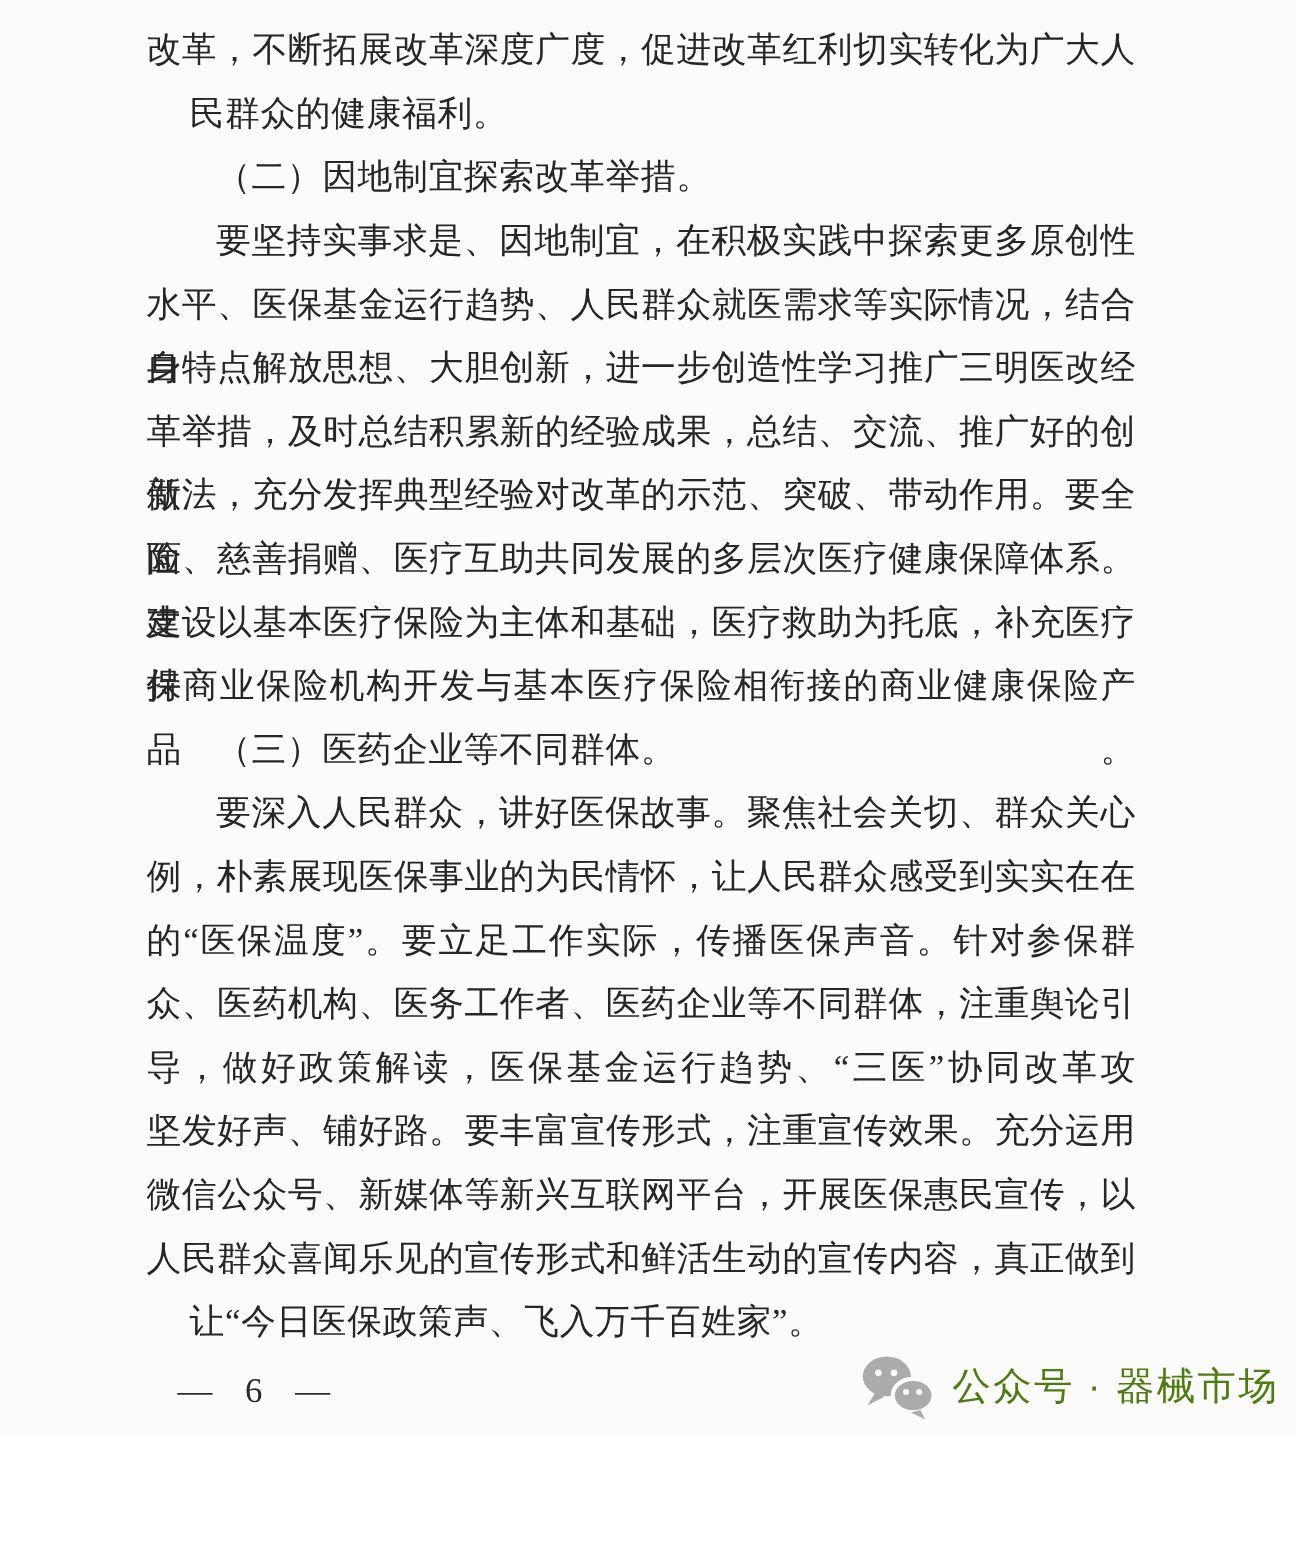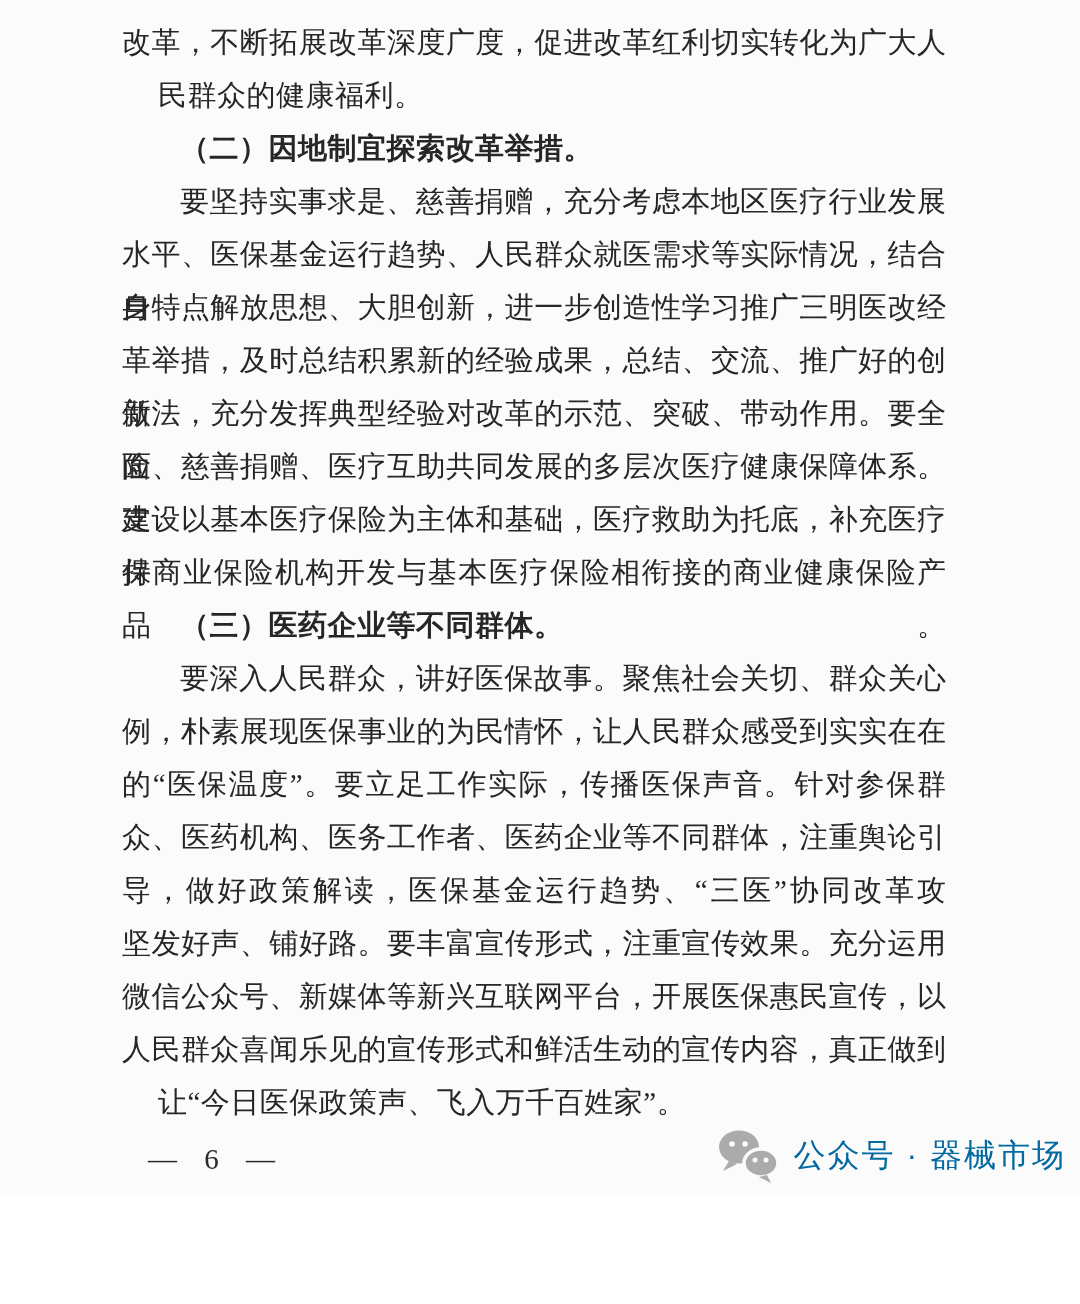--- a/index.html
+++ b/index.html
@@ -32,21 +32,21 @@
   
   .line.full,
   .line.full-indent {
     white-space: normal;
     letter-spacing: normal;
     text-align: justify;
     text-align-last: justify;
   }
   .line.full-indent { text-indent: 2em; }
   .line.heading {
-    font-weight: bold;
+    font-weight: normal;
     text-indent: 2em;
   }
   .line.end { text-align: left; margin-left: 36px; }
   .footer-pagenum {
     position: absolute;
     left: 148px;
     bottom: 20px;
     font-size: 29px;
     letter-spacing: 10px;
     color: #2b2b2b;
@@ -55,37 +55,37 @@
   .watermark {
     position: absolute;
     right: 14px;
     bottom: 12px;
     display: flex;
     align-items: center;
     gap: 12px;
     font-family: "Liberation Sans", "DejaVu Sans", sans-serif;
     font-size: 32px;
     font-weight: 400;
-    color: #0369a1;
+    color: #4d7c0f;
     letter-spacing: 2px;
     white-space: nowrap;
   }
   .watermark svg { display: block; }
 </style>
 </head>
 <body>
 
 <div class="page">
 
   <div class="content">
 
   <div class="line full">改革，不断拓展改革深度广度，促进改革红利切实转化为广大人</div>
       <div class="line end">民群众的健康福利。</div>
       <div class="line heading">（二）因地制宜探索改革举措。</div>
-      <div class="line full-indent">要坚持实事求是、慈善捐赠，充分考虑本地区医疗行业发展</div>
+      <div class="line full-indent">要坚持实事求是、因地制宜，在积极实践中探索更多原创性</div>
       <div class="line full">水平、医保基金运行趋势、人民群众就医需求等实际情况，结合自</div>
       <div class="line full">身特点解放思想、大胆创新，进一步创造性学习推广三明医改经</div>
       <div class="line full">革举措，及时总结积累新的经验成果，总结、交流、推广好的创新</div>
       <div class="line full">做法，充分发挥典型经验对改革的示范、突破、带动作用。要全面</div>
       <div class="line full">险、慈善捐赠、医疗互助共同发展的多层次医疗健康保障体系。支</div>
       <div class="line full">建设以基本医疗保险为主体和基础，医疗救助为托底，补充医疗保</div>
       <div class="line full">持商业保险机构开发与基本医疗保险相衔接的商业健康保险产品。</div>
       <div class="line heading">（三）医药企业等不同群体。</div>
       <div class="line full-indent">要深入人民群众，讲好医保故事。聚焦社会关切、群众关心</div>
       <div class="line full">例，朴素展现医保事业的为民情怀，让人民群众感受到实实在在</div>

